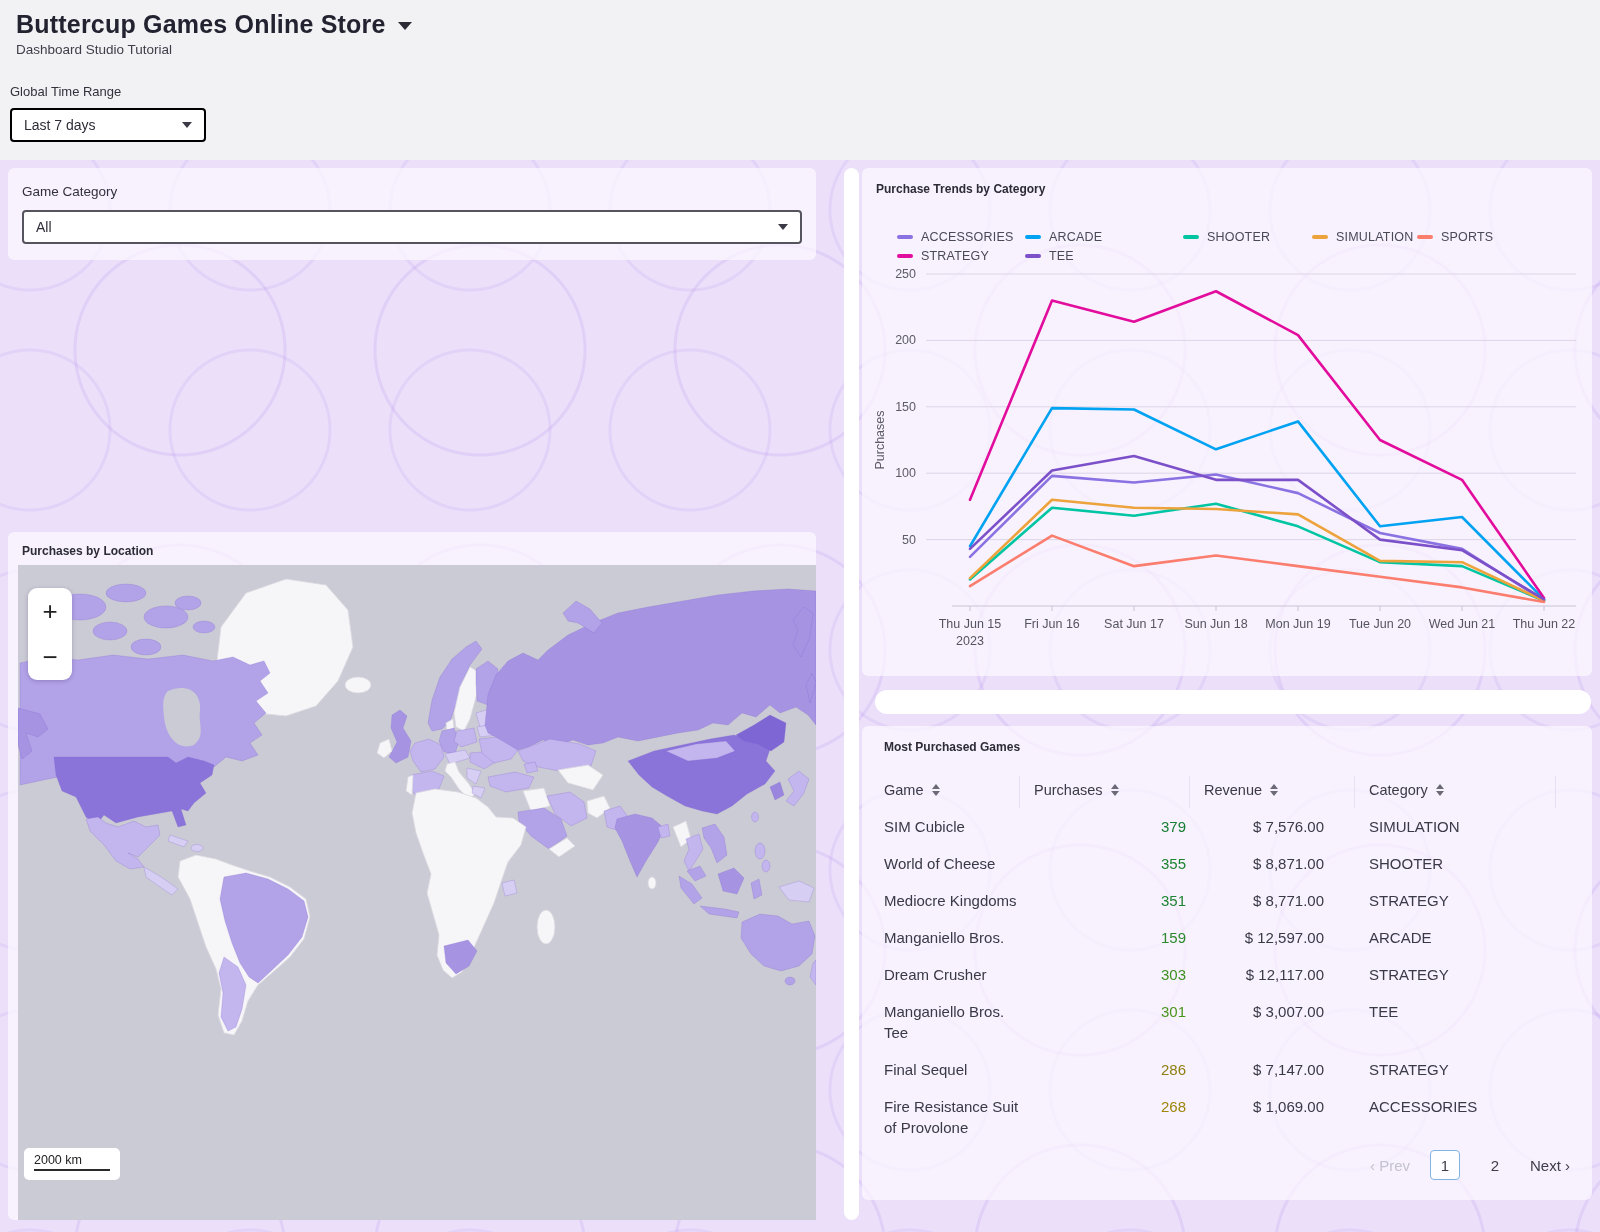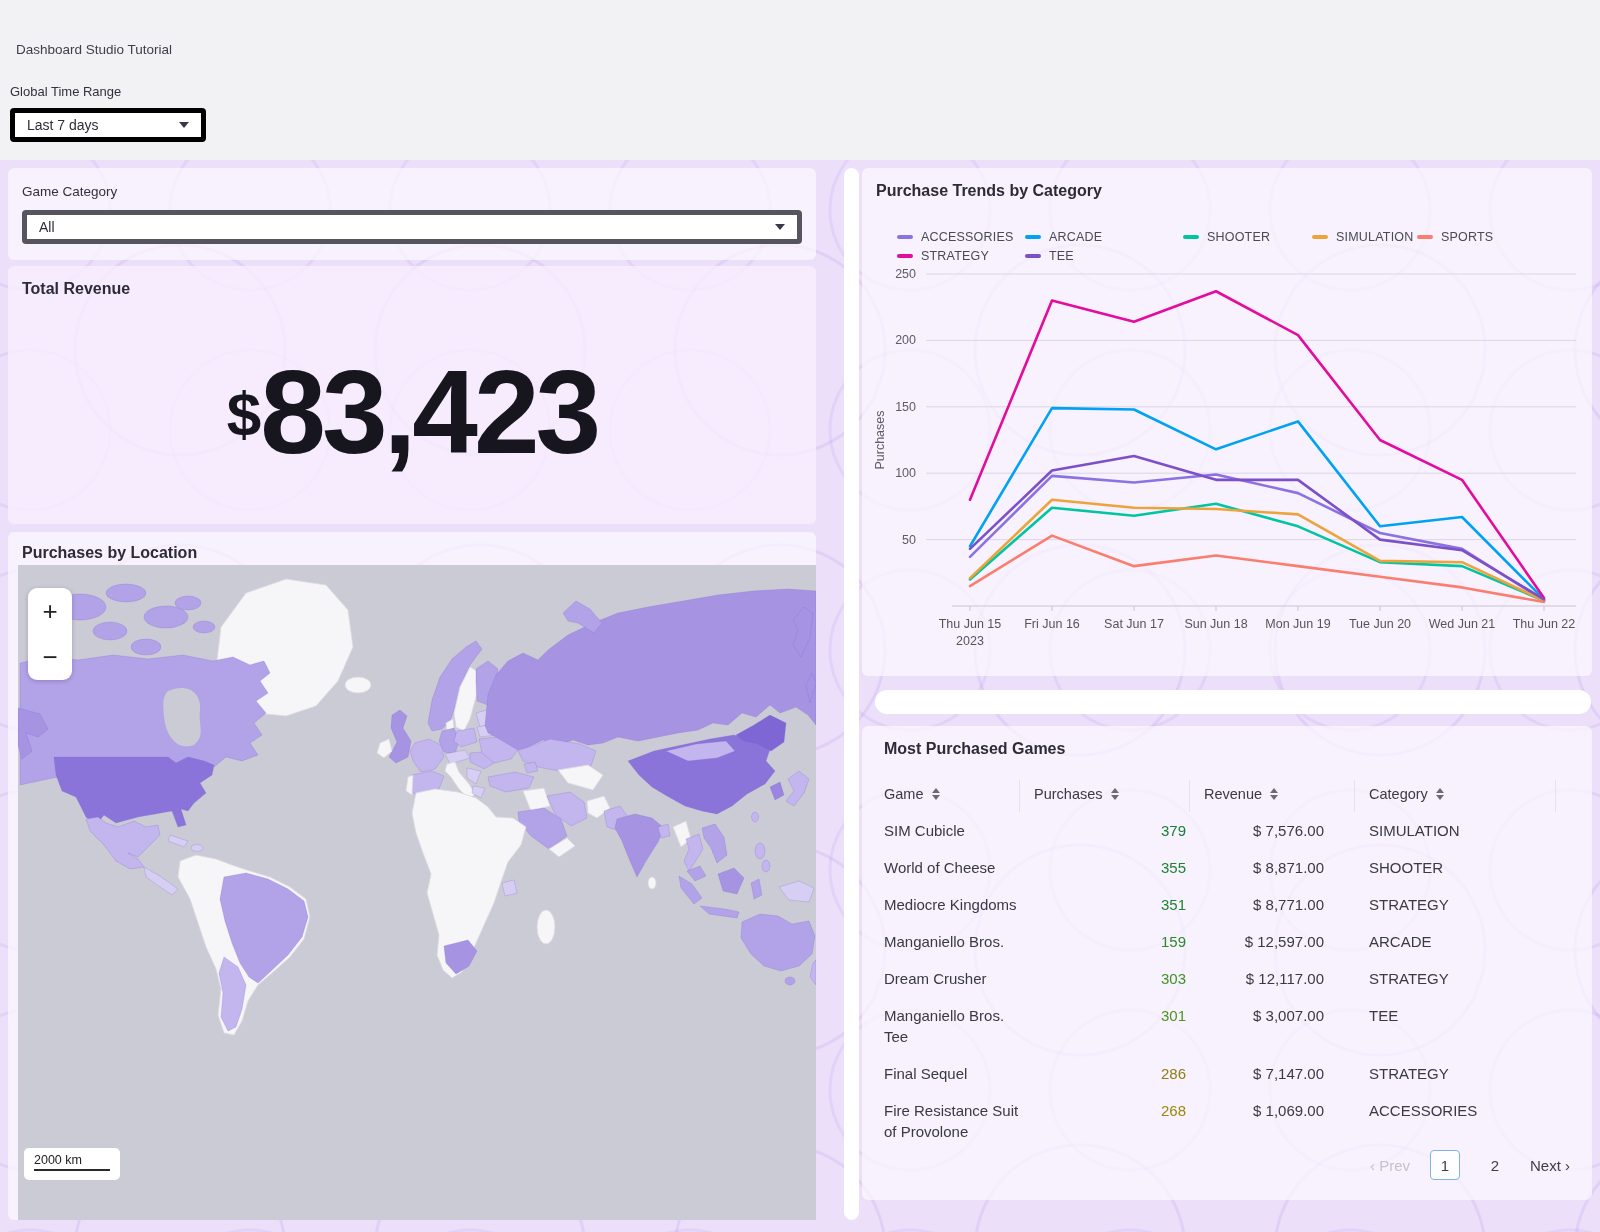--- a/index.html
+++ b/index.html
@@ -10,35 +10,35 @@
     position:relative;
     overflow:hidden;
     color:#2c2b36;
   }
   
   .top-header { position:absolute; left:0; top:0; width:1600px; height:160px; background:#f2f1f4; }
   .dash-title { position:absolute; left:16px; top:10px; font-size:25px; font-weight:bold; color:#232230; letter-spacing:.2px; }
   .title-caret { display:inline-block; width:0; height:0; border-left:7px solid transparent; border-right:7px solid transparent; border-top:8px solid #2b2a35; margin-left:12px; vertical-align:middle; cursor:pointer; }
   .dash-subtitle { position:absolute; left:16px; top:42px; font-size:13.5px; color:#3f3e49; }
   .time-label { position:absolute; left:10px; top:84px; font-size:13px; color:#33323c; }
-  .dropdown { position:absolute; background:#fff; border:5px solid #000000; border-radius:4px; display:flex; align-items:center; justify-content:space-between; padding:0 12px; font-size:14px; color:#2e2d38; cursor:pointer; }
+  .dropdown { position:absolute; background:#fff; border:2px solid #000000; border-radius:4px; display:flex; align-items:center; justify-content:space-between; padding:0 12px; font-size:14px; color:#2e2d38; cursor:pointer; }
   .dd-time { left:10px; top:108px; width:196px; height:34px; }
   .dd-caret { width:0; height:0; border-left:5px solid transparent; border-right:5px solid transparent; border-top:6px solid #3a3945; }
   
   .canvas {
     position:absolute; left:0; top:160px; width:1600px; height:1072px;
     background-color:#ebdffa;
     background-image:
       radial-gradient(circle, rgba(0,0,0,0) 103px, rgba(150,100,225,.13) 104px, rgba(150,100,225,.13) 106px, rgba(0,0,0,0) 107px),
       radial-gradient(circle, rgba(0,0,0,0) 78px, rgba(150,100,225,.10) 79px, rgba(150,100,225,.10) 81px, rgba(0,0,0,0) 82px);
     background-size: 300px 300px, 220px 220px;
     background-position: 30px 40px, 140px 160px;
   }
   .panel { position:absolute; background:rgba(252,248,255,.72); border-radius:6px; }
-  .panel-title { font-size:16px; font-weight:bold; color:#2c2b36; }
+  .panel-title { font-size:12px; font-weight:bold; color:#2c2b36; }
   
   .p-category { left:8px;  top:8px;   width:808px; height:92px; }
   .p-category .panel-title{ position:absolute; left:14px; top:16px; font-weight:normal; font-size:13.5px; color:#33323c; }
   .dd-category { left:14px; top:42px; width:780px; height:34px; border-color:#55545f; }
   .p-revenue  { left:8px;  top:106px; width:808px; height:258px; background:rgba(248,240,254,.78); }
   .p-revenue .panel-title { position:absolute; left:14px; top:14px; }
   .big-value { position:absolute; left:0; right:0; top:78px; text-align:center; color:#17161f; white-space:nowrap; }
   .big-value .cur { font-size:62px; font-weight:800; vertical-align:18px; letter-spacing:-1px; }
   .big-value .num { font-size:118px; font-weight:800; letter-spacing:-4px; }
   .p-location { left:8px;  top:372px; width:808px; height:688px; }
@@ -75,44 +75,39 @@
   .pagination { margin-top:auto; display:flex; justify-content:flex-end; align-items:center; gap:20px; font-size:15px; padding-bottom:4px; }
   .pg-prev { color:#c3c2cd; cursor:default; }
   .pg-page { min-width:30px; height:30px; display:flex; align-items:center; justify-content:center; cursor:pointer; color:#3e3d48; border-radius:4px; }
   .pg-current { border:1.5px solid #7fb3e3; background:rgba(255,255,255,.85); }
   .pg-next { color:#3e3d48; cursor:pointer; }
 </style>
 </head>
 <body>
 
 <div class="top-header">
+  <div class="dash-title"><span>Buttercup Games Online Store</span><span class="title-caret"></span></div>
   <div class="dash-subtitle">Dashboard Studio Tutorial</div>
   <div class="time-label">Global Time Range</div>
   <div class="dropdown dd-time">
     <span>Last 7 days</span>
     <span class="dd-caret"></span>
   </div>
 </div>
 
 <div class="canvas">
 
   <div class="panel p-category">
     <div class="panel-title">Game Category</div>
     <div class="dropdown dd-category">
       <span>All</span>
       <span class="dd-caret"></span>
     </div>
   </div>
 
-  <div class="panel p-revenue">
-    <div class="panel-title">Total Revenue</div>
-    <div class="big-value">
-      <span class="cur">$</span><span class="num">83,423</span>
-    </div>
-  </div>
 
   <div class="panel p-location">
     <div class="panel-title">Purchases by Location</div>
     <div class="map-wrap">
       <div class="map-zoom">
         <button>+</button>
         <button>−</button>
       </div>
       <div class="map-scale">
         <span>2000 km</span>

